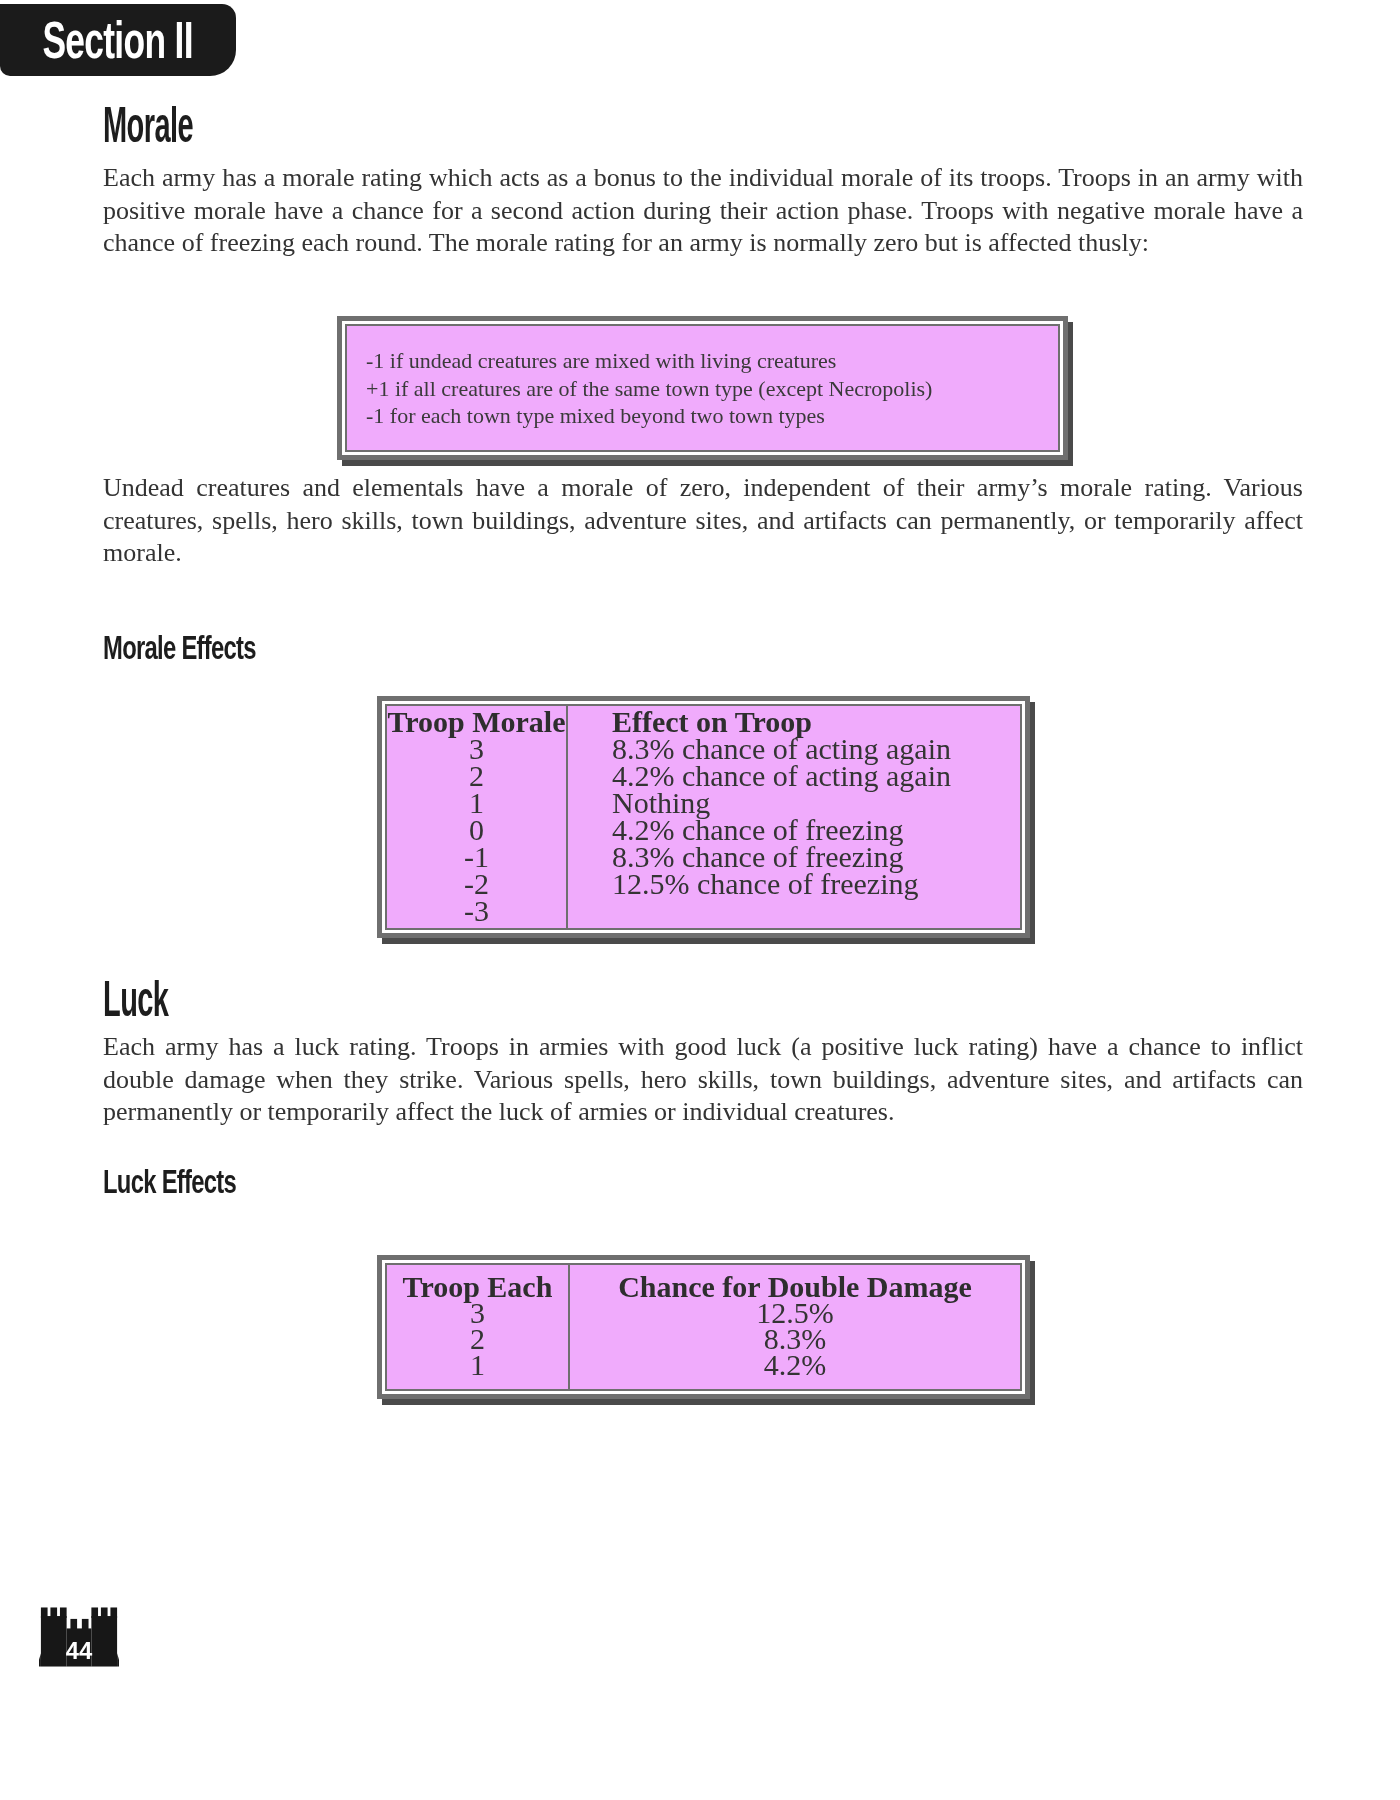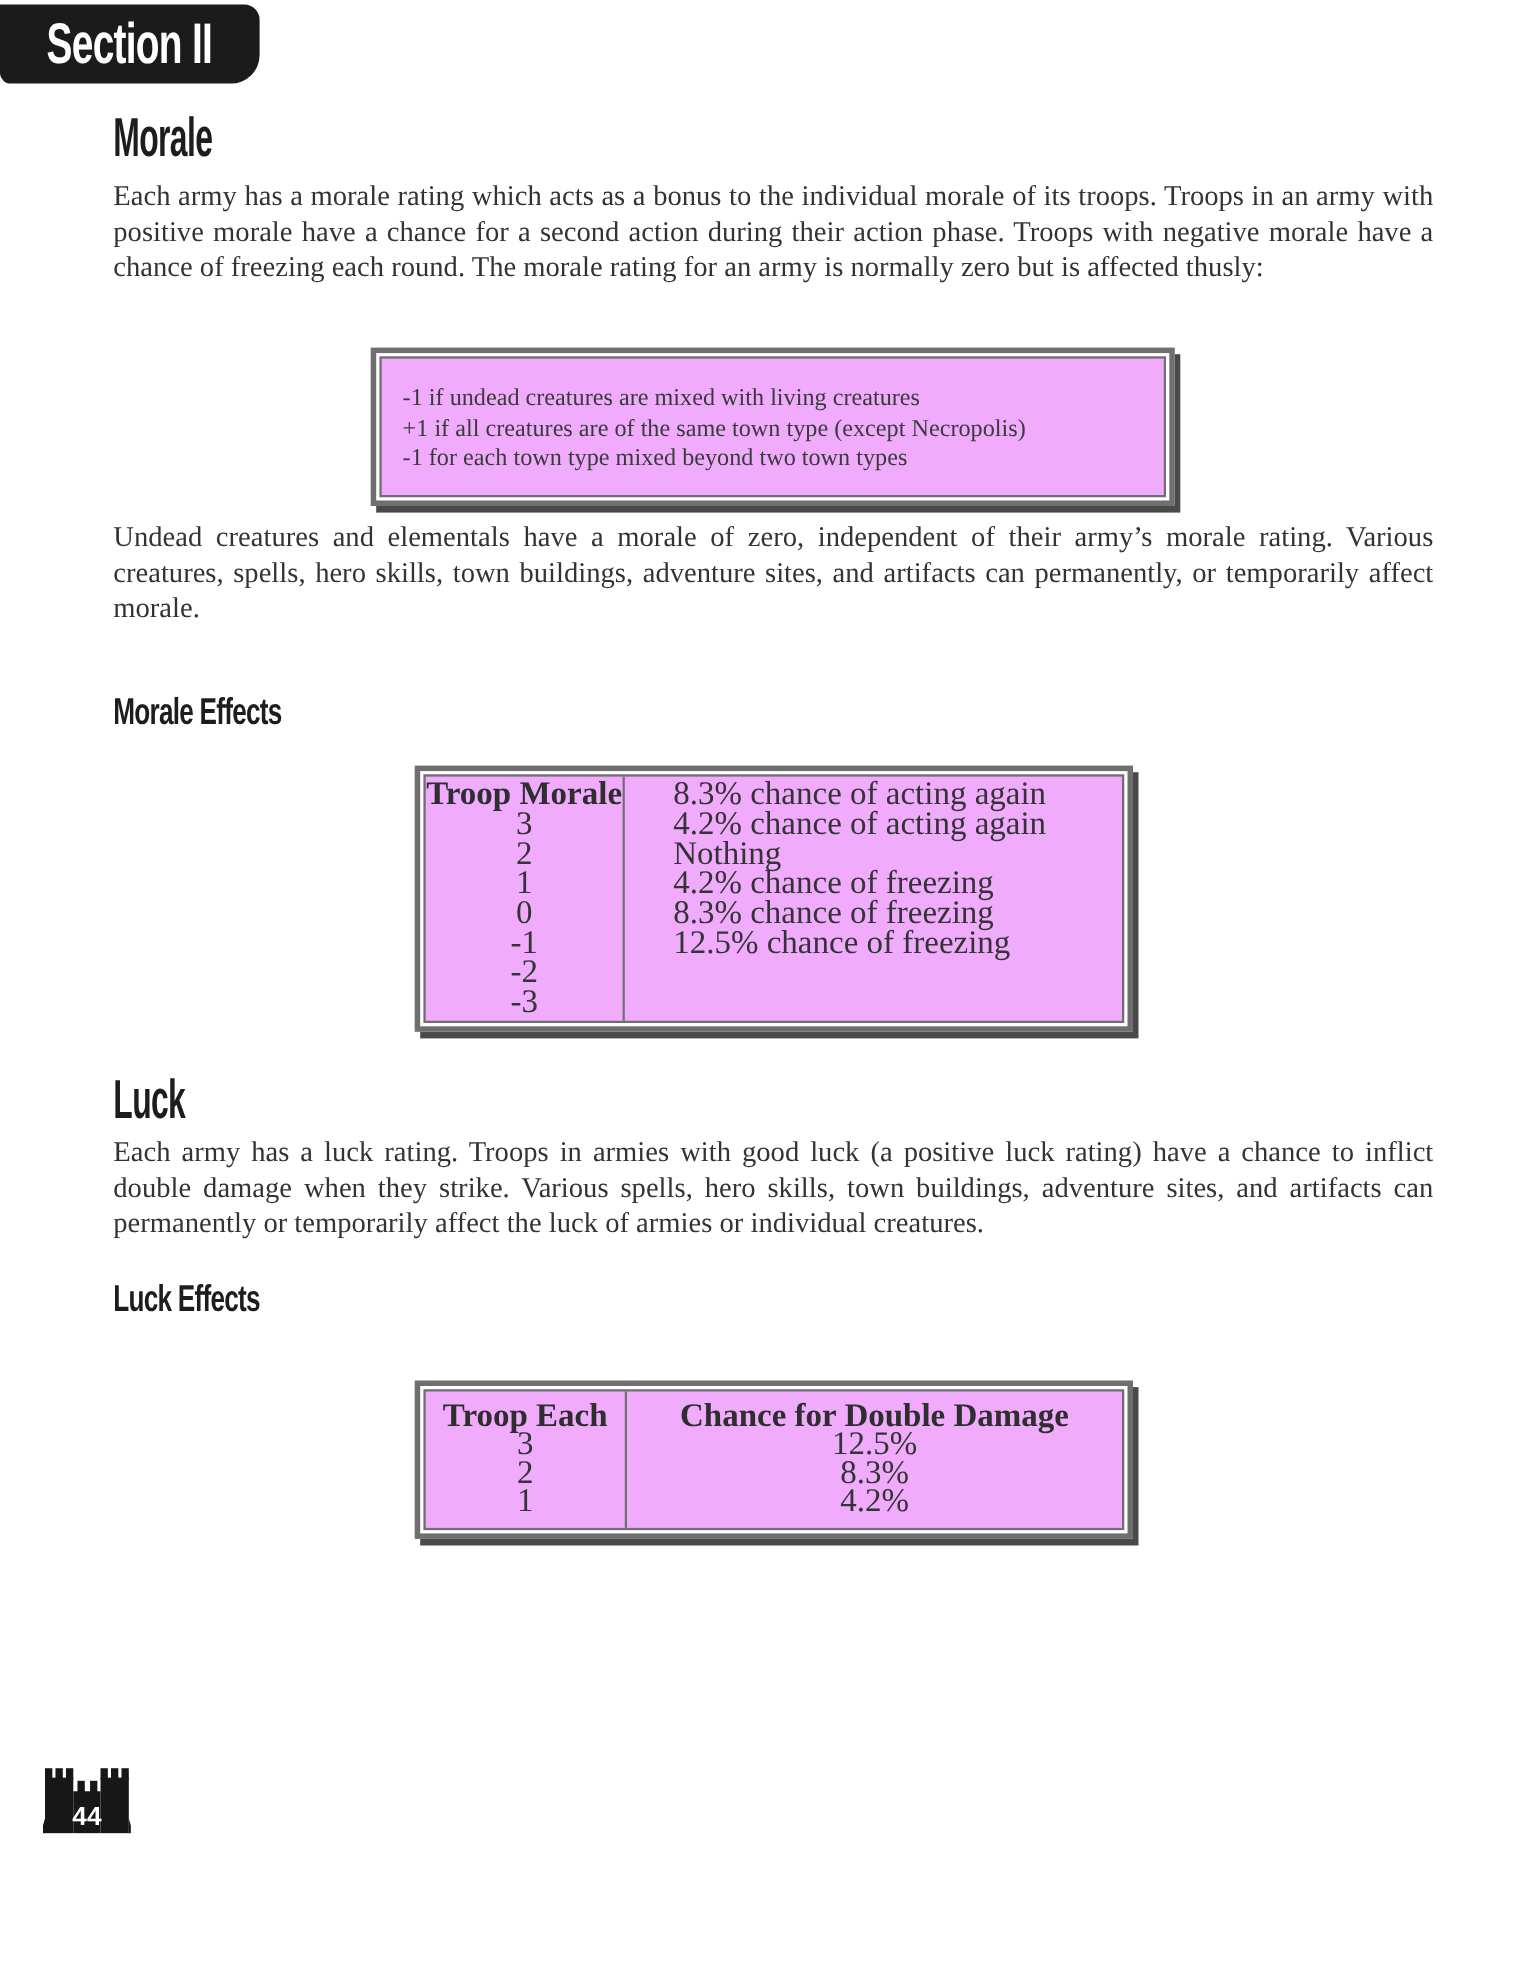--- a/index.html
+++ b/index.html
@@ -104,20 +104,21 @@
         <div class="th">Troop Morale</div>
         <div class="td">3</div>
         <div class="td">2</div>
         <div class="td">1</div>
         <div class="td">0</div>
         <div class="td">-1</div>
         <div class="td">-2</div>
         <div class="td">-3</div>
       </div>
       <div class="col col2">
+        <div class="th">Effect on Troop</div>
         <div class="td">8.3% chance of acting again</div>
         <div class="td">4.2% chance of acting again</div>
         <div class="td">Nothing</div>
         <div class="td">4.2% chance of freezing</div>
         <div class="td">8.3% chance of freezing</div>
         <div class="td">12.5% chance of freezing</div>
       </div>
     </div>
   </div>
 

